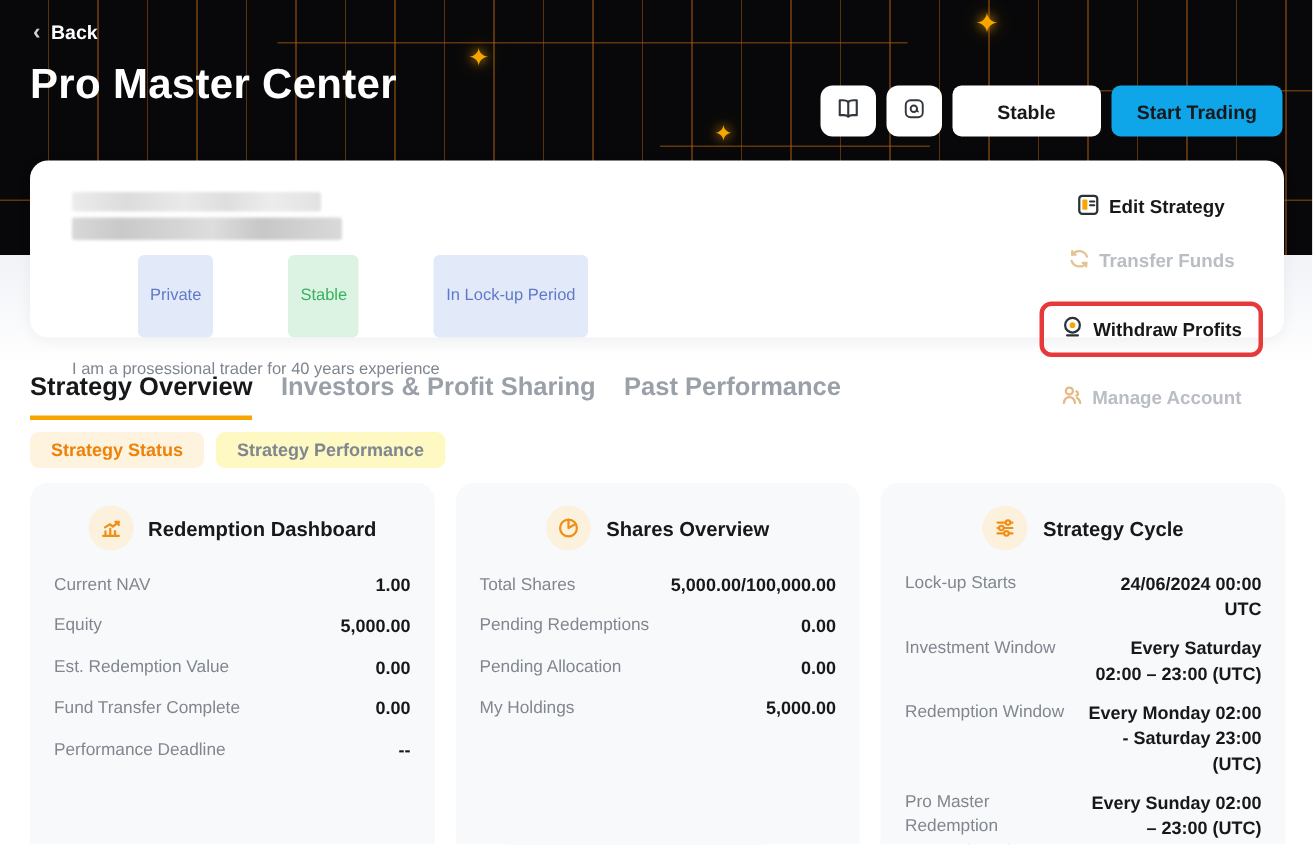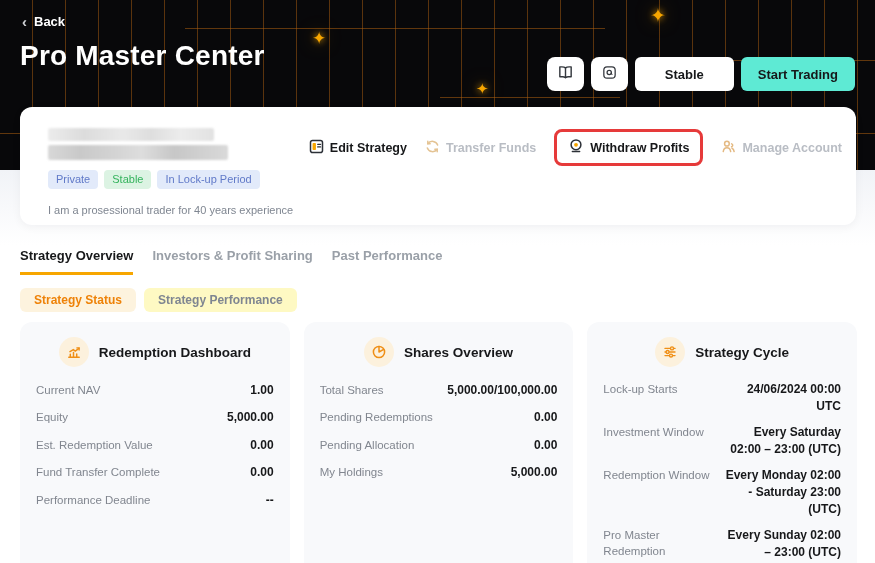--- a/index.html
+++ b/index.html
@@ -22,45 +22,45 @@
   .back .chev { color:#cfd2d6; font-size:15px; line-height:1; }
   .hero-title { position:absolute; top:40px; left:20px; color:#fff; font-size:28px; font-weight:bold;
     letter-spacing:.2px; z-index:3; }
 
   .hero-actions { position:absolute; top:57px; right:20px; display:flex; gap:7px; align-items:center; z-index:3; }
   .icon-btn { width:37px; height:34px; background:#fff; border:none; border-radius:8px;
     display:flex; align-items:center; justify-content:center; cursor:pointer; }
   .btn { height:34px; border:none; border-radius:6px; font-family:inherit; font-size:13px; font-weight:bold;
     color:#16181a; cursor:pointer; }
   .btn-share { background:#fff; padding:0 30px; }
-  .btn-primary { background:#5eead4; padding:0 17px; }
+  .btn-primary { background:#0ea5e9; padding:0 17px; }
 
   
   .profile-card { position:absolute; top:107px; left:20px; width:836px; height:118px; background:#fff;
     border-radius:12px; box-shadow:0 2px 10px rgba(20,25,35,.05); z-index:2; padding:21px 28px; }
   .blur-bar { border-radius:2px; filter:blur(1px); }
   .blur-bar.b1 { width:166px; height:13px; margin-bottom:4px;
     background:linear-gradient(90deg,#ececec,#dcdcdc 22%,#e9e9e9 45%,#dedede 62%,#ececec 80%,#e2e2e2); }
   .blur-bar.b2 { width:180px; height:15px;
     background:linear-gradient(90deg,#d8d8d8,#c9c9c9 18%,#d4d4d4 38%,#dddddd 52%,#c7c7c7 70%,#d9d9d9); }
   .badges { display:flex; gap:6px; margin-top:10px; }
-  .badge { font-size:11px; padding:3px 8px; border-radius:4px; line-height:1.2; }
+  .badge { font-size:11px; padding:21px 8px; border-radius:4px; line-height:1.2;margin-left:44px; }
   .badge-blue { background:#e2eafa; color:#6079c8; }
   .badge-green { background:#dcf3e3; color:#34b35c; }
   .profile-desc { margin-top:15px; font-size:11px; color:#7f8691; }
 
-  .profile-actions { position:absolute; top:22px; right:14px; display:flex; align-items:center; gap:18px; }
+  .profile-actions { position:absolute; top:22px; right:14px; display:flex; align-items:center; gap:18px;flex-direction:column; }
   .p-action { display:flex; align-items:center; gap:6px; font-size:12.5px; font-weight:bold;
     color:#17181a; cursor:pointer; white-space:nowrap; }
   .p-action.disabled { color:#b9bdc4; cursor:default; }
   .p-action.highlighted { border:3px solid #e63a3a; border-radius:8px; padding:6px 11px; }
 
   
   .tabs { position:absolute; top:248px; left:20px; display:flex; gap:19px; z-index:1; }
-  .tab { font-size:13px; font-weight:bold; color:#9aa0a8; padding-bottom:9px; cursor:pointer;
+  .tab { font-size:17px; font-weight:bold; color:#9aa0a8; padding-bottom:9px; cursor:pointer;
     border-bottom:3px solid transparent; }
   .tab.active { color:#17181a; border-bottom-color:#f7a600; }
 
   .subtabs { position:absolute; top:288px; left:20px; display:flex; gap:8px; }
   .pill { font-size:12px; font-weight:bold; padding:5px 14px; border-radius:6px; cursor:pointer; }
   .pill.active { background:#fdf3de; color:#ee8208; }
   .pill.idle { background:#fef9c3; color:#7f8691; }
 
   
   .cards { position:absolute; top:322px; left:20px; width:837px; display:flex; gap:14px; align-items:stretch; }

